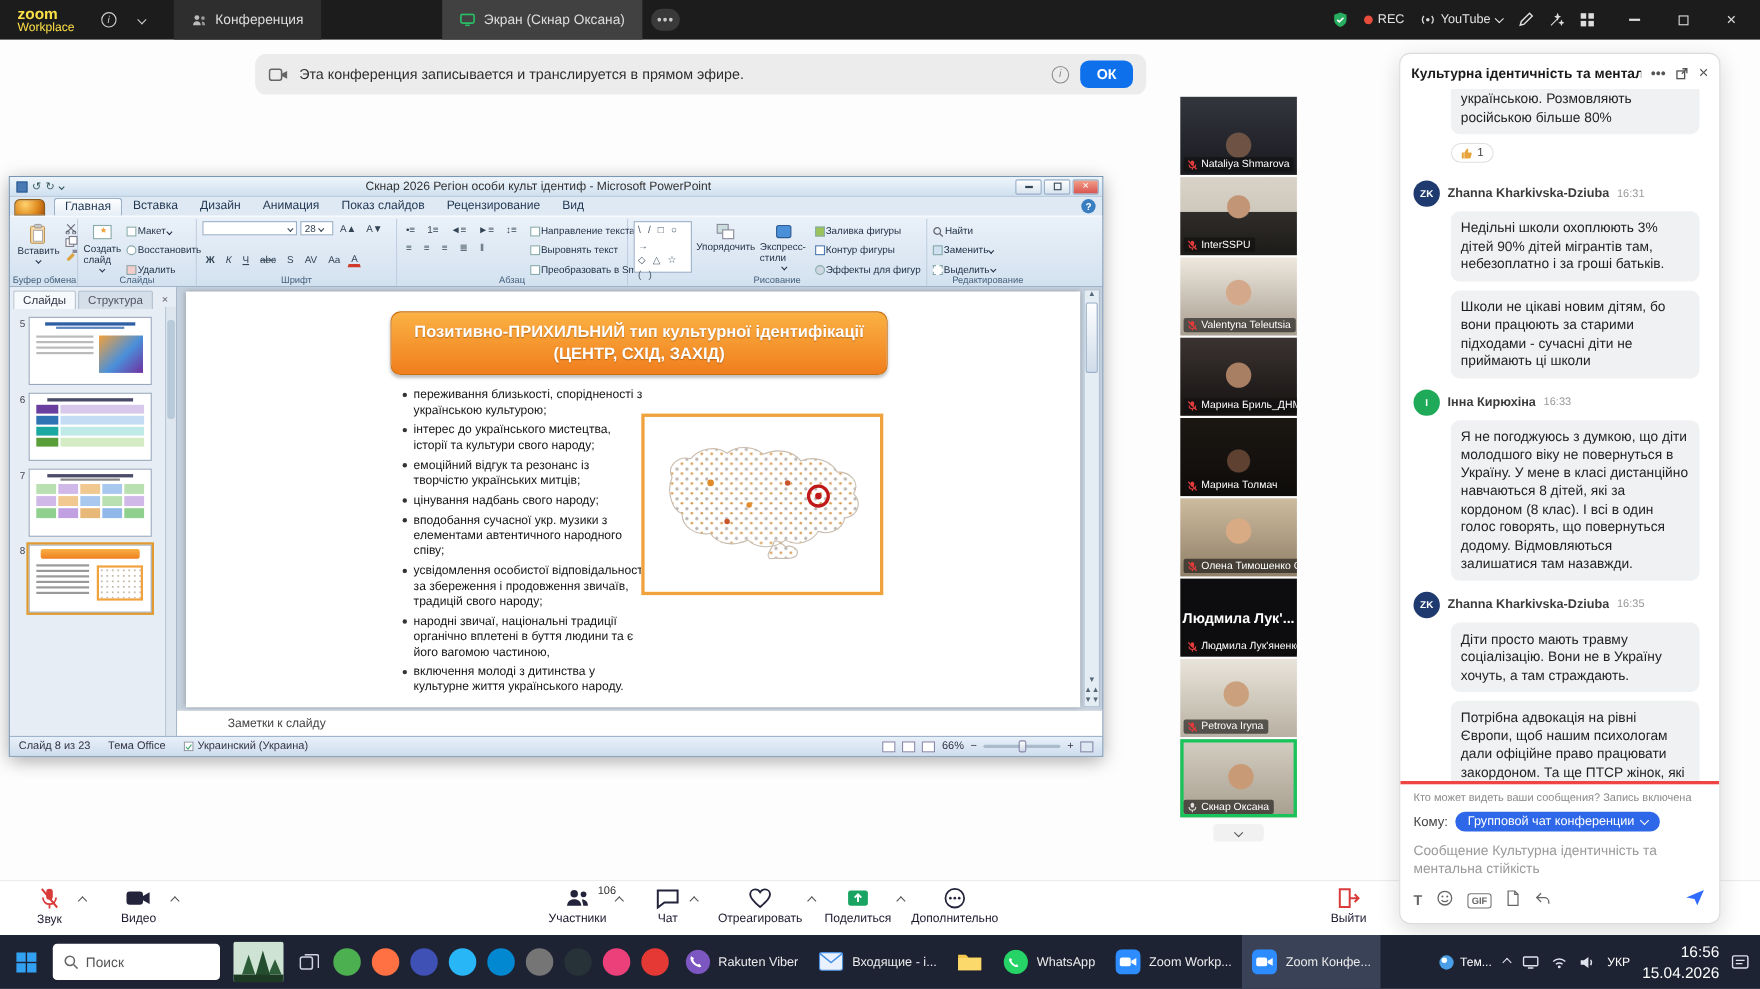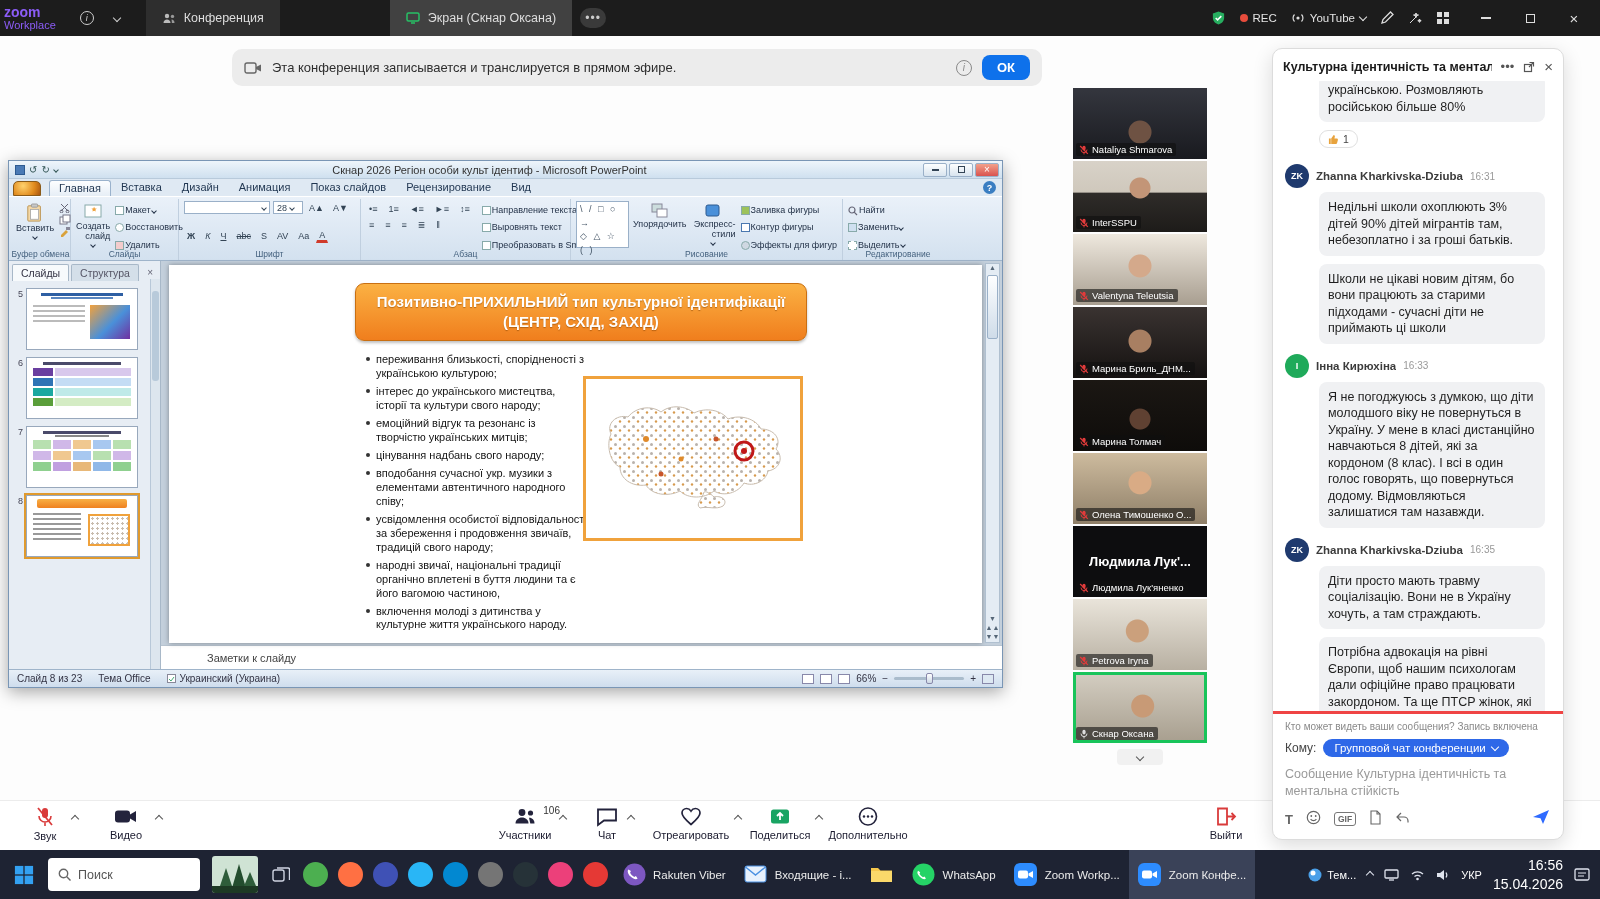--- a/index.html
+++ b/index.html
@@ -4,21 +4,21 @@
 <style>
 *{margin:0;padding:0;box-sizing:border-box}
 body{font-family:"Liberation Sans",sans-serif;background:#fff}
 .screen{position:relative;width:1600px;height:899px;background:#fdfdfd;overflow:hidden}
 .flex{display:flex;align-items:center}
 .chdn,.chup{display:inline-block;width:6px;height:6px;border-left:1.6px solid currentColor;border-bottom:1.6px solid currentColor}
 .chdn{transform:rotate(-45deg)}
 .chup{transform:rotate(135deg)}
 
 .titlebar{position:absolute;left:0;top:0;width:1600px;height:36px;background:#1c1c1c;display:flex;align-items:center;color:#e4e4e4;z-index:50}
-.tb-logo{margin-left:4px;line-height:1.05;color:#8b5cf6}
+.tb-logo{margin-left:16px;line-height:1.05;color:#fde047}
 .tb-logo .l1{font-weight:bold;font-size:14px}
 .tb-logo .l2{font-size:11px}
 .tb-ic{width:30px;height:30px;display:flex;align-items:center;justify-content:center;color:#cfcfcf}
 .info-circ{width:14px;height:14px;border:1.3px solid #cfcfcf;border-radius:50%;font-size:9px;display:flex;align-items:center;justify-content:center;font-style:italic}
 .tb-tab{height:36px;display:flex;align-items:center;gap:8px;padding:0 16px;font-size:12.5px;color:#ddd;background:#2e2e2e}
 .tb-tab.active{background:#414141}
 .ellip-btn{width:26px;height:20px;border-radius:10px;background:#3a3a3a;color:#ccc;display:flex;align-items:center;justify-content:center;font-size:12px;margin-left:8px;letter-spacing:1px}
 .winctl{width:44px;height:36px;display:flex;align-items:center;justify-content:center;color:#ddd}
 .minbar{width:10px;height:2px;background:currentColor}
 .maxbox{width:9px;height:9px;border:1.4px solid currentColor}
@@ -37,21 +37,21 @@
 .pwc{width:24px;height:14px;display:flex;align-items:center;justify-content:center;font-size:10px;background:linear-gradient(#fdfefe,#d8e4ef);border:1px solid #9ab0c8;border-radius:2px;color:#345;margin-left:2px}
 .pwc.close{background:linear-gradient(#f2a08a,#d9534f);color:#fff}
 .ppt-tabsrow{height:17px;display:flex;align-items:flex-end;padding-left:4px;position:relative}
 .office-btn{width:28px;height:15px;border-radius:5px 5px 0 0;background:radial-gradient(circle at 35% 30%,#ffd26e,#e08a1e 60%,#a85510);margin-right:8px;border:1px solid #8a5a18}
 .ptab{font-size:11px;color:#1f3550;padding:1px 9px 2px;border-radius:3px 3px 0 0;border:1px solid transparent}
 .ptab.active{background:linear-gradient(#fdfeff,#e6eef6);border:1px solid #9ab2cc;border-bottom:none}
 .help-btn{position:absolute;right:6px;top:2px;width:13px;height:13px;border-radius:50%;background:#3a7ec2;color:#fff;font-size:9px;display:flex;align-items:center;justify-content:center;font-weight:bold}
 .ribbon{height:65px;background:linear-gradient(#eaf1f9,#d3e1ef);border-top:1px solid #fff;border-bottom:1px solid #9fb4ca;display:flex;padding:2px 0 0 2px}
 .rgroup{position:relative;border-right:1px solid #c0cfdf;padding:2px 5px 12px;display:flex;gap:5px;flex:none}
 .rgroup-label{position:absolute;left:0;right:0;bottom:1px;text-align:center;font-size:8.5px;color:#44617e;white-space:nowrap}
-.rbig{display:flex;flex-direction:column;align-items:center;justify-content:flex-start;font-size:9px;color:#233248;gap:1px;text-align:right;line-height:1.1;padding-top:2px}
+.rbig{display:flex;flex-direction:column;align-items:center;justify-content:flex-start;font-size:9px;color:#233248;gap:1px;text-align:left;line-height:1.1;padding-top:2px}
 .rsm{font-size:9px;color:#233248;display:flex;align-items:center;gap:1px;line-height:1.7;white-space:nowrap}
 .chip{display:inline-block;width:9px;height:9px;border:1px solid #8aa;background:#fff;flex:none}
 .minicol{display:flex;flex-direction:column;gap:1px;justify-content:flex-start;padding-top:2px}
 .glyphbox{font-size:9px;color:#345;border:1px solid transparent;padding:0 2px}
 .shapes-box{border:1px solid #9ab0c8;background:#fff;font-size:9px;color:#456;padding:1px 3px;line-height:1.5;letter-spacing:2px}
 .fbox{border:1px solid #9ab0c8;background:#fff;font-size:9px;color:#345;padding:0 3px;height:13px;display:flex;align-items:center;gap:3px}
 
 .ppt-body{position:absolute;left:0;top:100px;right:0;bottom:18px;display:flex}
 .pane{width:152px;background:#e7edf4;border-right:1px solid #a8b8c8;display:flex;flex-direction:column;position:relative}
 .pane-tabs{display:flex;font-size:10.5px;color:#334;padding:3px 3px 0;gap:2px;align-items:center}
@@ -76,21 +76,21 @@
 .zslider .zknob{position:absolute;left:46%;top:-4px;width:7px;height:11px;background:linear-gradient(#fefefe,#cdd9e5);border:1px solid #88a;border-radius:2px}
 .viewbtn{width:12px;height:10px;border:1px solid #88a;background:#fff}
 
 .slide-titlebox{position:absolute;left:186px;top:18px;width:452px;height:58px;background:linear-gradient(180deg,#fbb143,#f07e1d);border:1px solid #c96f12;border-radius:9px;display:flex;align-items:center;justify-content:center;padding:4px 16px;box-shadow:0 2px 3px rgba(0,0,0,.25)}
 .slide-titlebox span{color:#fff;font-weight:bold;font-size:15px;text-align:center;line-height:1.35;text-shadow:0 1px 1px rgba(120,60,0,.5)}
 .bullets{position:absolute;left:196px;top:88px;width:222px;list-style:none}
 .bullets li{position:relative;font-size:11px;color:#141414;line-height:1.27;margin-bottom:4px;padding-left:11px}
 .bullets li::before{content:"";position:absolute;left:1px;top:4px;width:4px;height:4px;border-radius:50%;background:#333}
 .mapbox{position:absolute;left:414px;top:111px;width:220px;height:165px;background:#fff;border:3px solid #f0a23c}
 
-.pcol{position:absolute;left:1073px;top:88px;width:134px;z-index:6}
+.pcol{position:absolute;left:1073px;top:88px;width:106px;z-index:6}
 .tile{position:relative;height:71px;margin-bottom:2px;background:#222;overflow:hidden}
 .tile.active{outline:3px solid #18c45a;outline-offset:-3px}
 .t1{background:radial-gradient(circle at 50% 62%,#6e5243 0,#6e5243 11px,transparent 12px),linear-gradient(#34363e,#191a1f)}
 .t2{background:radial-gradient(circle at 50% 38%,#c39577 0,#c39577 10px,transparent 11px),linear-gradient(#d8d2c8 0%,#cfc8bc 44%,#2f2c29 45%,#1d1b19 100%)}
 .t3{background:radial-gradient(circle at 50% 45%,#d4a98b 0,#d4a98b 11px,transparent 12px),linear-gradient(#eee8de,#a89e90)}
 .t4{background:radial-gradient(circle at 50% 48%,#a87f62 0,#a87f62 11px,transparent 12px),linear-gradient(#3a3331,#151211)}
 .t5{background:radial-gradient(circle at 50% 55%,#5f4132 0,#5f4132 10px,transparent 11px),linear-gradient(#1b1713,#0e0c0a)}
 .t6{background:radial-gradient(circle at 50% 42%,#d9ab85 0,#d9ab85 11px,transparent 12px),linear-gradient(#cdbb9e,#8f7f68)}
 .t7{background:#0d0d0f}
 .t8{background:radial-gradient(circle at 48% 45%,#cba07c 0,#cba07c 11px,transparent 12px),linear-gradient(#e9e4da,#b8b0a2)}

